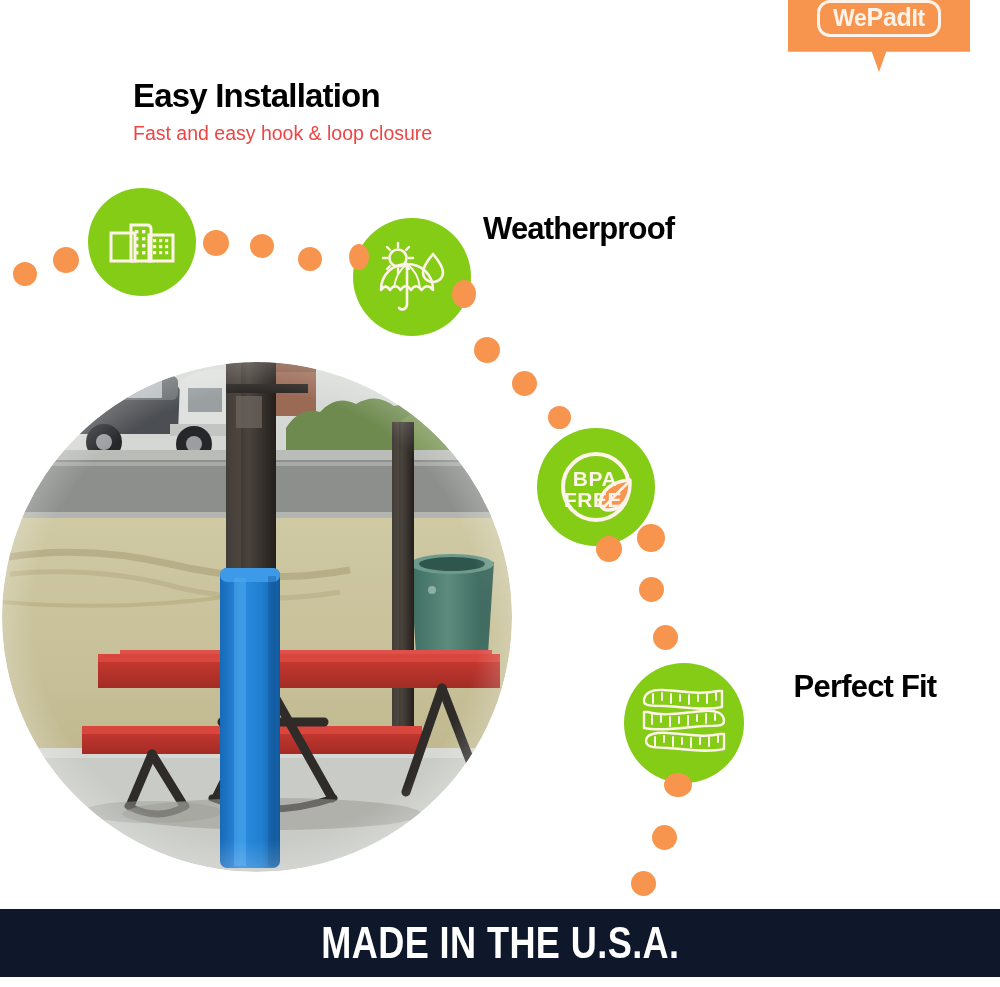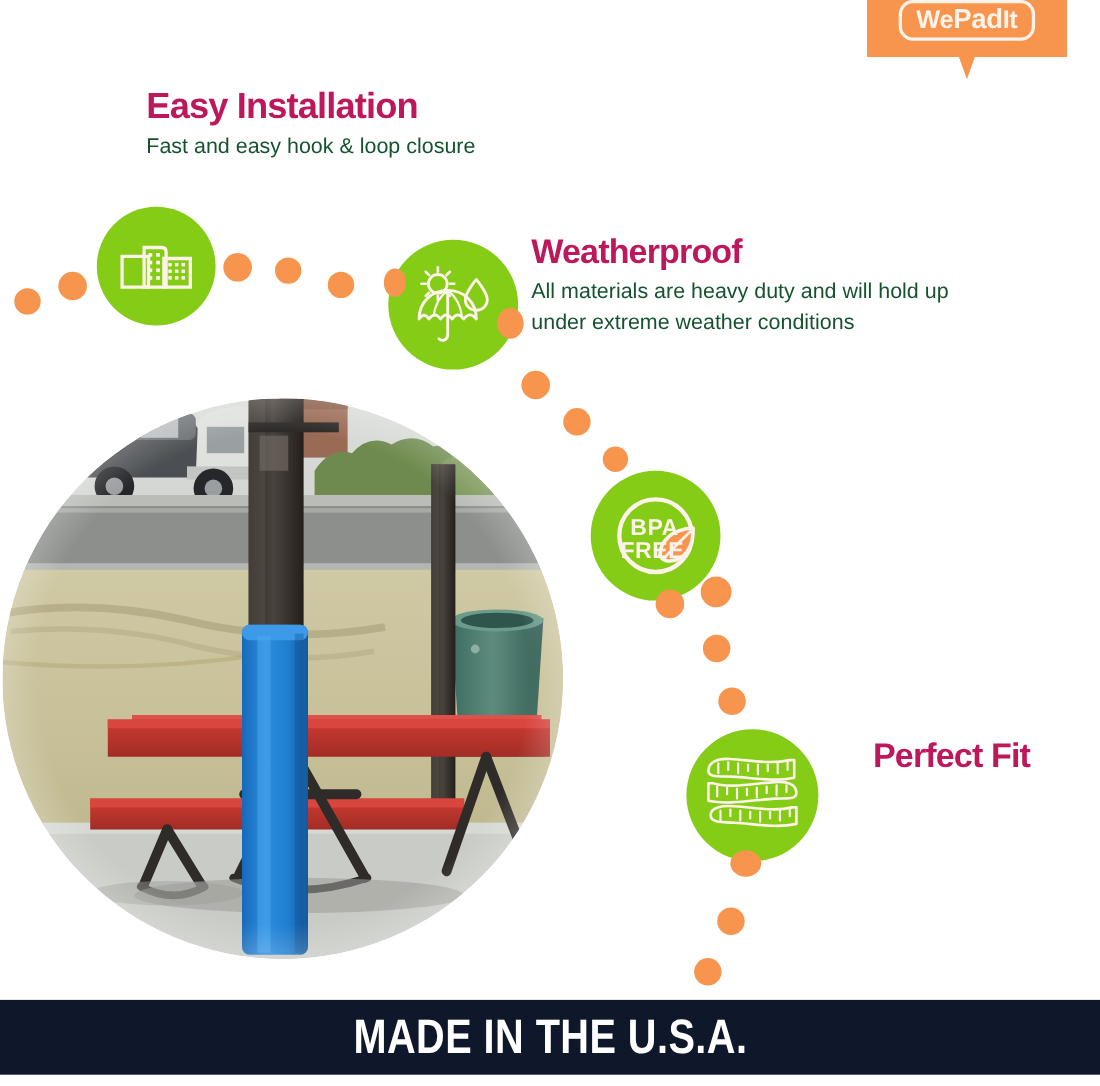--- a/index.html
+++ b/index.html
@@ -50,29 +50,29 @@
   }
   .brand-we  { font-weight: 700; }
   .brand-pad { font-weight: 900; font-size: 25px !important; }
   .brand-it  { font-weight: 700; }
 
   
   .feature-text { position: absolute; }
   .feature-title {
     font-size: 31px;
     font-weight: 800;
-    color: #be185d;
+    color: #000000;
     letter-spacing: -0.8px;
     line-height: 1.1;
     white-space: nowrap;
   }
   .feature-desc {
     font-size: 19.5px;
     font-weight: 400;
-    color: #14532d;
+    color: #ef4444;
     line-height: 1.42;
     margin-top: 6px;
   }
 
   #txt-easy        { left: 133px; top: 78px; }
   #txt-easy .feature-title { font-size: 33px; }
   #txt-weather     { left: 483px; top: 212px; width: 430px; }
   #txt-phthalate   { left: 671px; top: 437px; width: 300px; }
   #txt-fit         { left: 745px; top: 670px; width: 240px; text-align: center; }
 
@@ -190,21 +190,20 @@
           <rect x="56" y="32" width="3.2" height="3.2"></rect>
         <rect x="44" y="38" width="3.2" height="3.2"></rect>
           <rect x="50" y="38" width="3.2" height="3.2"></rect>
           <rect x="56" y="38" width="3.2" height="3.2"></rect>
       </g>
     </svg>
   </div>
 
   <div class="feature-text" id="txt-weather">
     <div class="feature-title">Weatherproof</div>
-    <div class="feature-desc">All materials are heavy duty and will hold up under extreme weather conditions</div>
   </div>
 
   <div class="icon-badge" id="icon-weather">
     <div class="blob" style="left:-4px; top:26px; width:20px; height:26px;"></div>
     <div class="blob" style="right:-5px; top:62px; width:24px; height:28px;"></div>
     <svg class="icon-svg" width="78" height="78" viewBox="0 0 78 78">
 
       <circle cx="25" cy="20" r="8.5" fill="none" stroke="#fdf3ea" stroke-width="2.6"></circle>
       <g stroke="#fdf3ea" stroke-width="2.4" stroke-linecap="round">
         <line x1="25" y1="5" x2="25" y2="9"></line>

